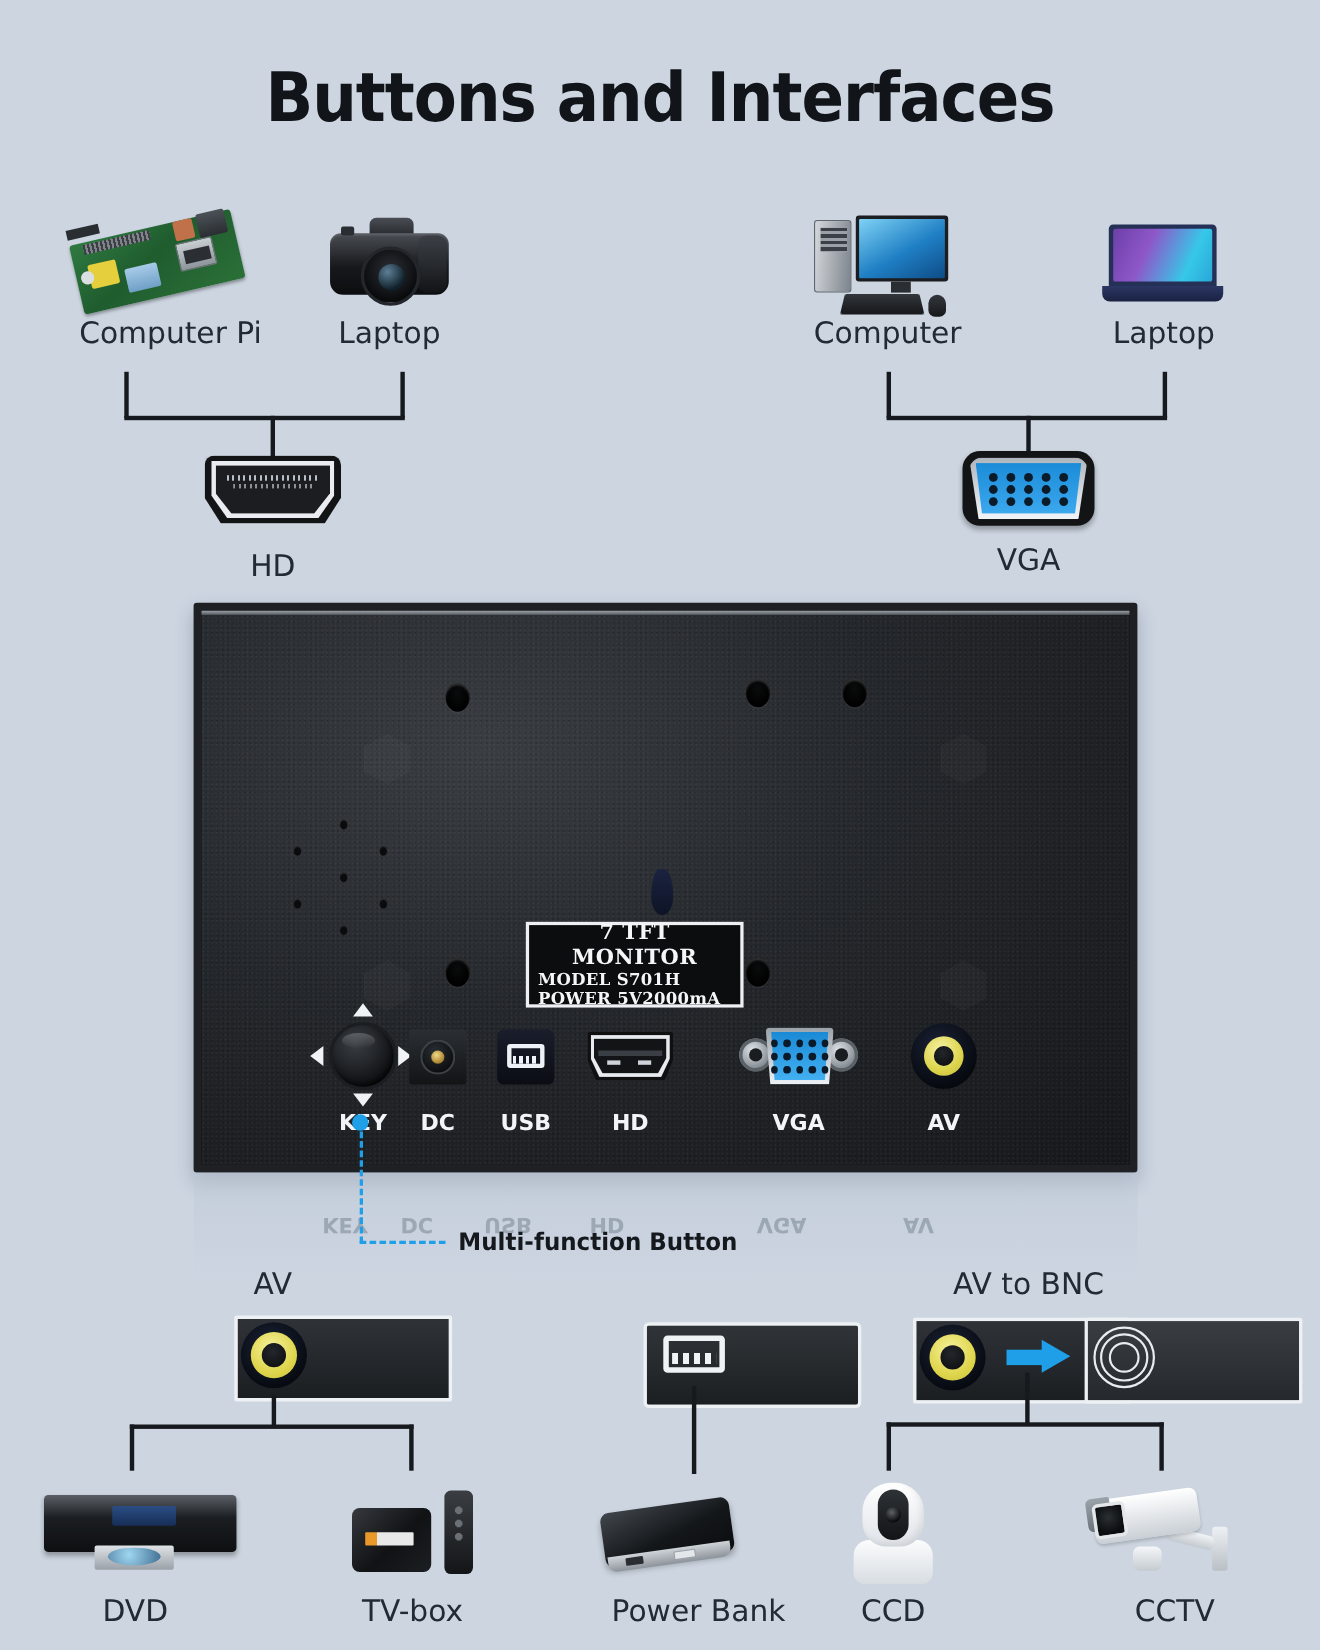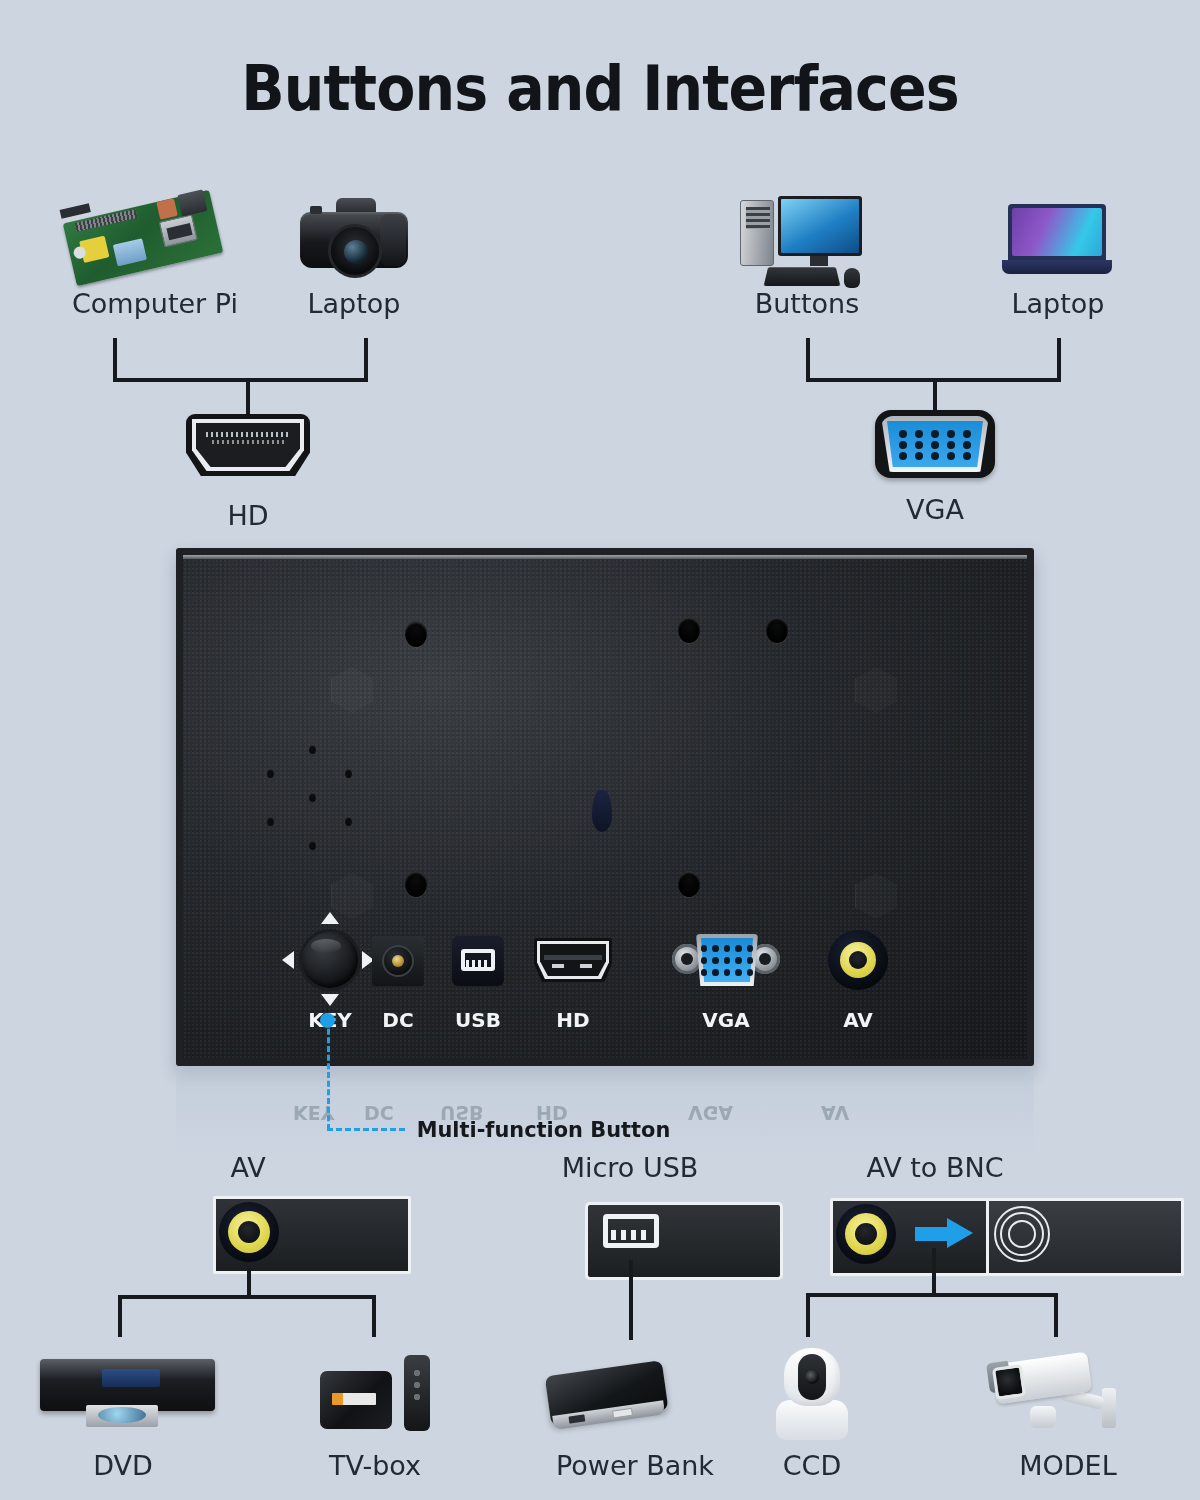--- a/index.html
+++ b/index.html
@@ -692,21 +692,21 @@
 
   <div class="dev pc" style="left:740px; top:196px;">
     <div class="tower"></div>
     <div class="mon">
         <div class="scr"></div>
       </div>
     <div class="stand"></div>
     <div class="kbd"></div>
     <div class="mouse"></div>
   </div>
-  <div class="lbl" style="left:702px; top:288px; width:210px;">Buttons</div>
+  <div class="lbl" style="left:702px; top:288px; width:210px;">Computer</div>
 
   <div class="dev lap" style="left:1002px; top:204px;">
     <div class="screen">
         <div class="scr2"></div>
       </div>
     <div class="base"></div>
   </div>
   <div class="lbl" style="left:968px; top:288px; width:180px;">Laptop</div>
 
   <div class="ln lnv" style="left:806px; top:338px; height:42px;"></div>
@@ -762,20 +762,25 @@
     <div class="vent" style="left:84px; top:214px;"></div>
     <div class="vent" style="left:162px; top:214px;"></div>
     <div class="vent" style="left:126px; top:238px;"></div>
     <div class="vent" style="left:84px; top:262px;"></div>
     <div class="vent" style="left:162px; top:262px;"></div>
     <div class="vent" style="left:126px; top:286px;"></div>
   </div>
 
   <div class="teardrop"></div>
 
+  <div class="plate">
+    <div class="l1">7  TFT MONITOR</div>
+    <div class="l2">MODEL  S701H</div>
+    <div class="l3">POWER  5V2000mA</div>
+  </div>
 
   <div class="keybtn"></div>
   <div class="arrow arr-up" style="left:321px; top:912px;"></div>
   <div class="arrow arr-dn" style="left:321px; top:994px;"></div>
   <div class="arrow arr-lt" style="left:282px; top:951px;"></div>
   <div class="arrow arr-rt" style="left:362px; top:951px;"></div>
 
   <div class="dcjack">
     <div class="barrel"></div>
     <div class="pin"></div>
@@ -869,21 +874,20 @@
   </div>
   <div class="lbl" style="left:48px; top:1450px; width:150px;">DVD</div>
 
   <div class="dev tvb" style="left:320px; top:1355px;">
     <div class="cube"></div>
     <div class="logo"></div>
     <div class="remote"></div>
   </div>
   <div class="lbl" style="left:295px; top:1450px; width:160px;">TV-box</div>
 
-  <div class="lbl" style="left:500px; top:1152px; width:260px;">Micro USB</div>
 
   <div class="usbic" style="left:585px; top:1202px;">
     <div class="plate"></div>
     <div class="port"></div>
     <div class="teeth"></div>
   </div>
 
   <div class="ln lnv" style="left:629px; top:1260px; height:80px;"></div>
 
   <div class="dev pbank" style="left:548px; top:1358px;">
@@ -928,15 +932,15 @@
   <div class="lbl" style="left:752px; top:1450px; width:120px;">CCD</div>
 
   <div class="dev cctv" style="left:988px; top:1348px;">
     <div class="mount"></div>
     <div class="arm"></div>
     <div class="barrel"></div>
     <div class="hood"></div>
     <div class="lens"></div>
     <div class="foot"></div>
   </div>
-  <div class="lbl" style="left:998px; top:1450px; width:140px;">MODEL</div>
+  <div class="lbl" style="left:998px; top:1450px; width:140px;">CCTV</div>
 
 </div>
 
 </body></html>

